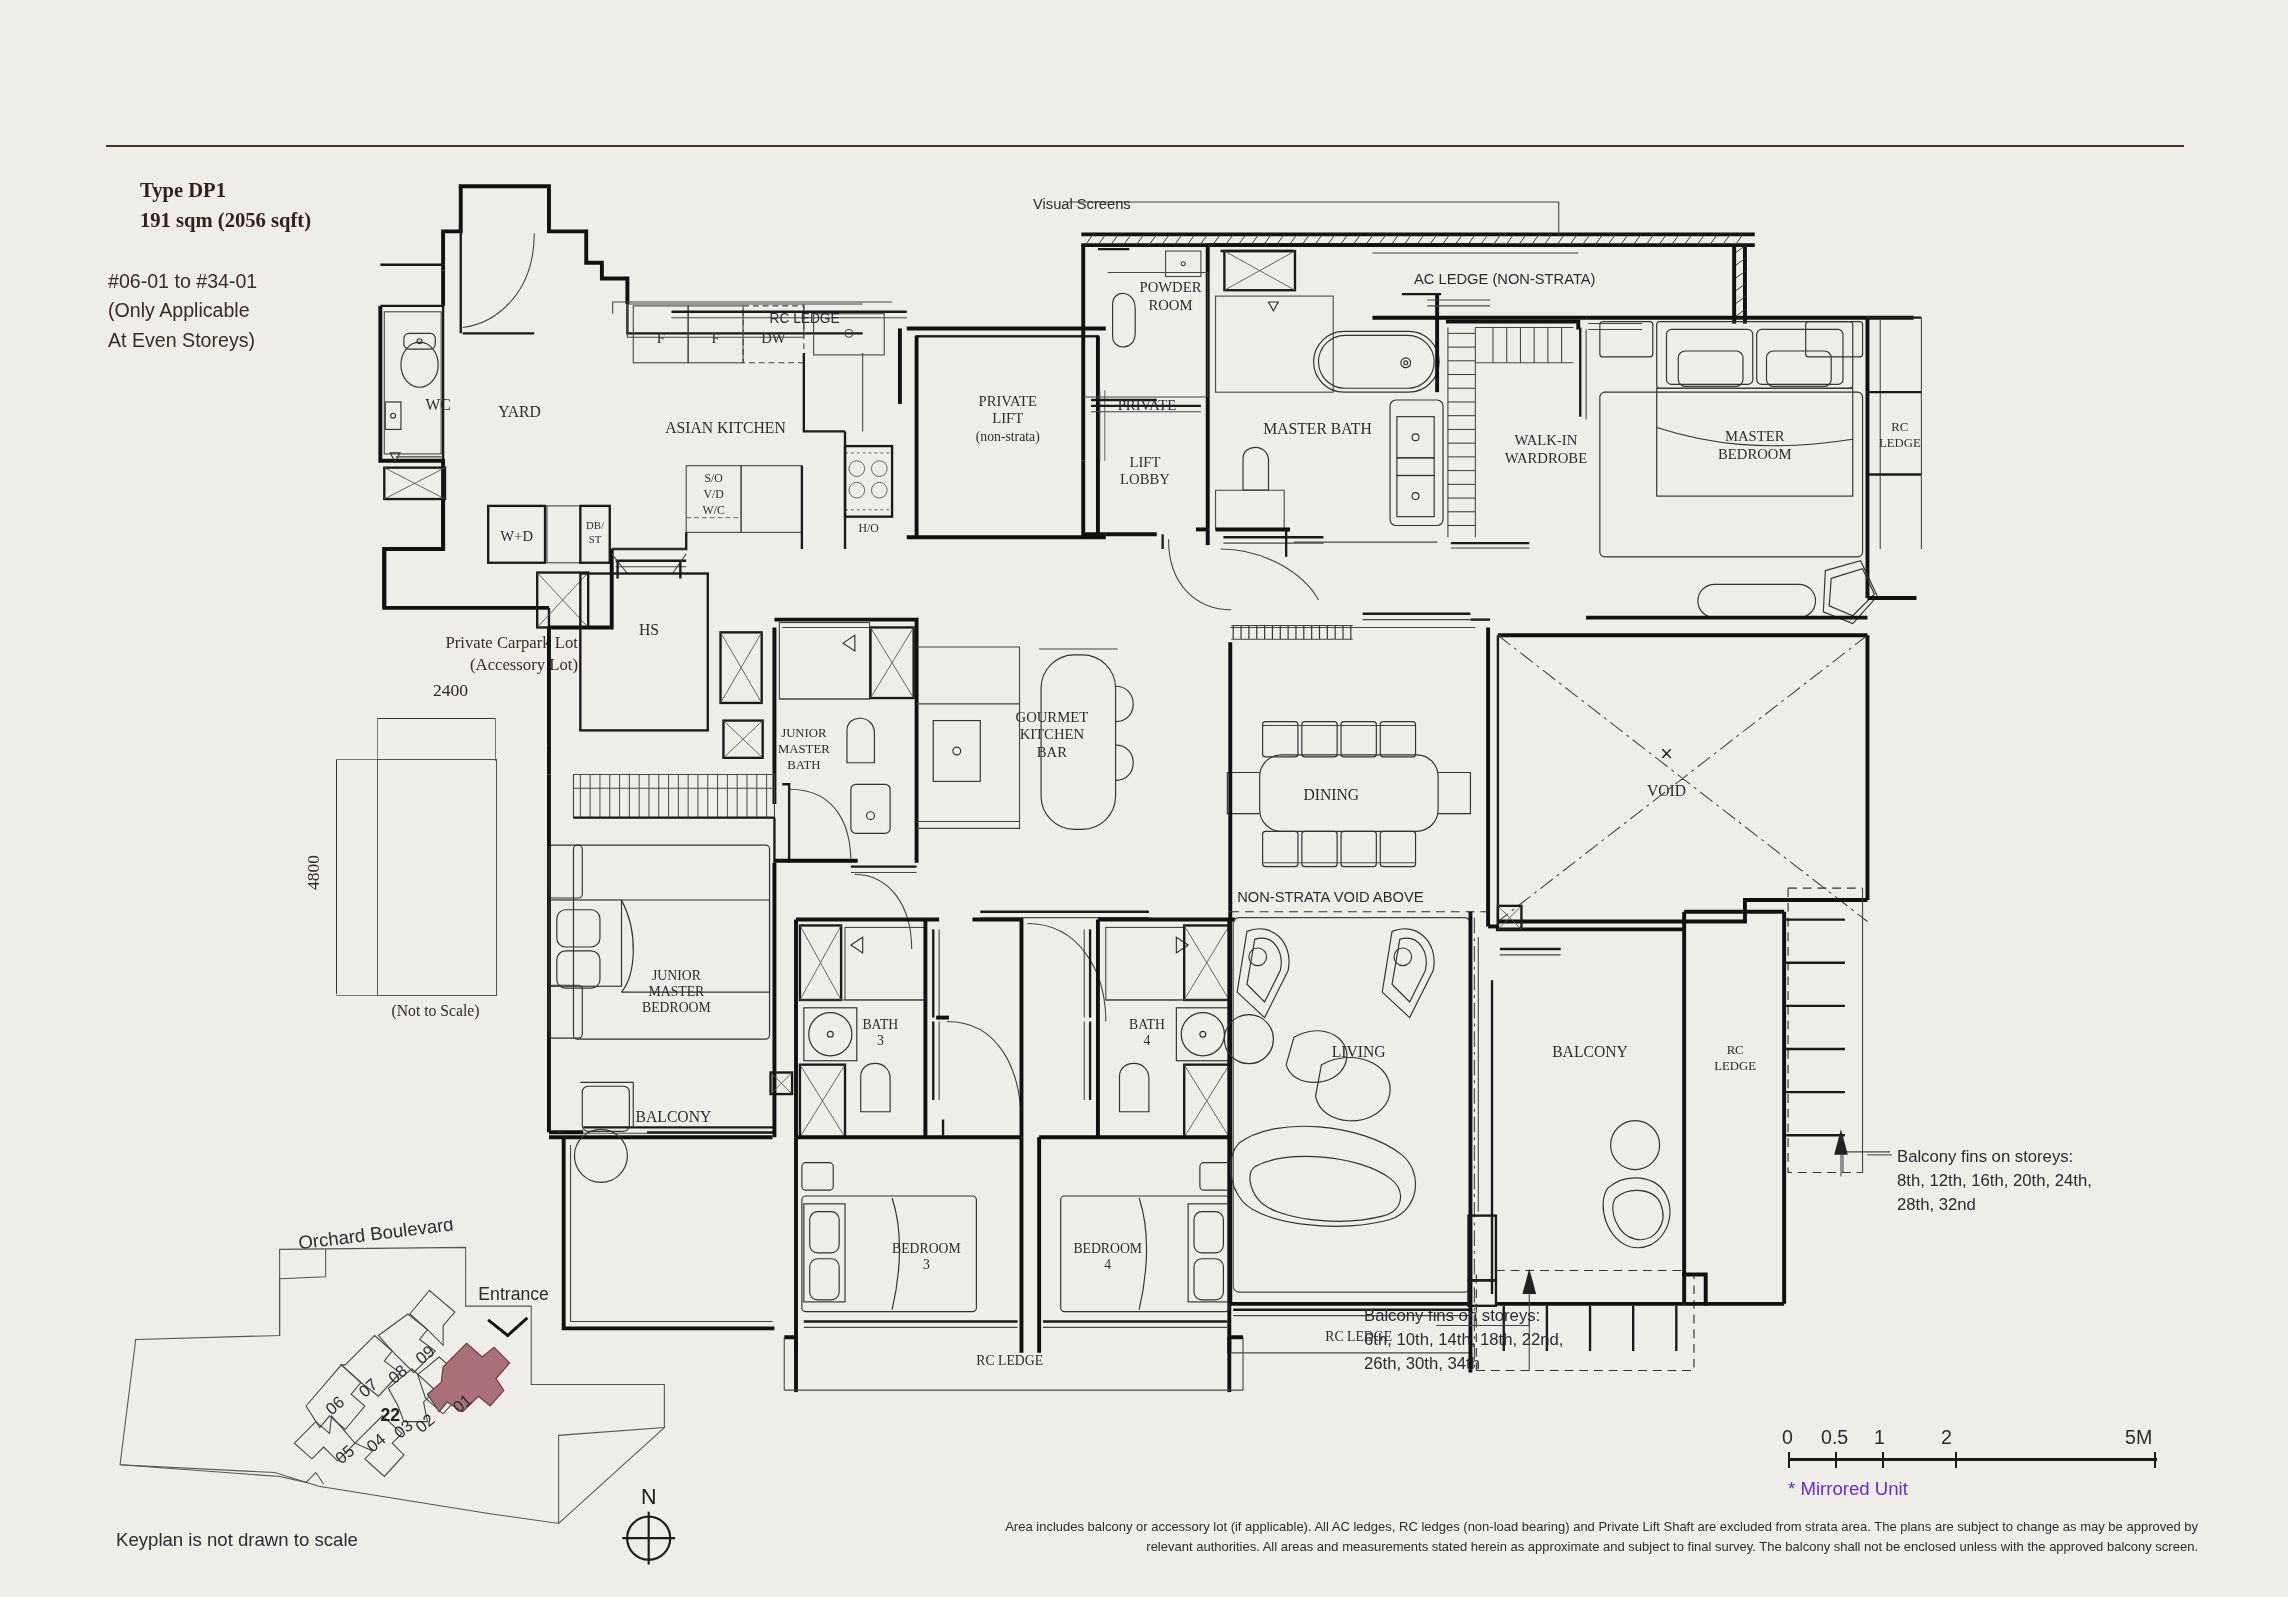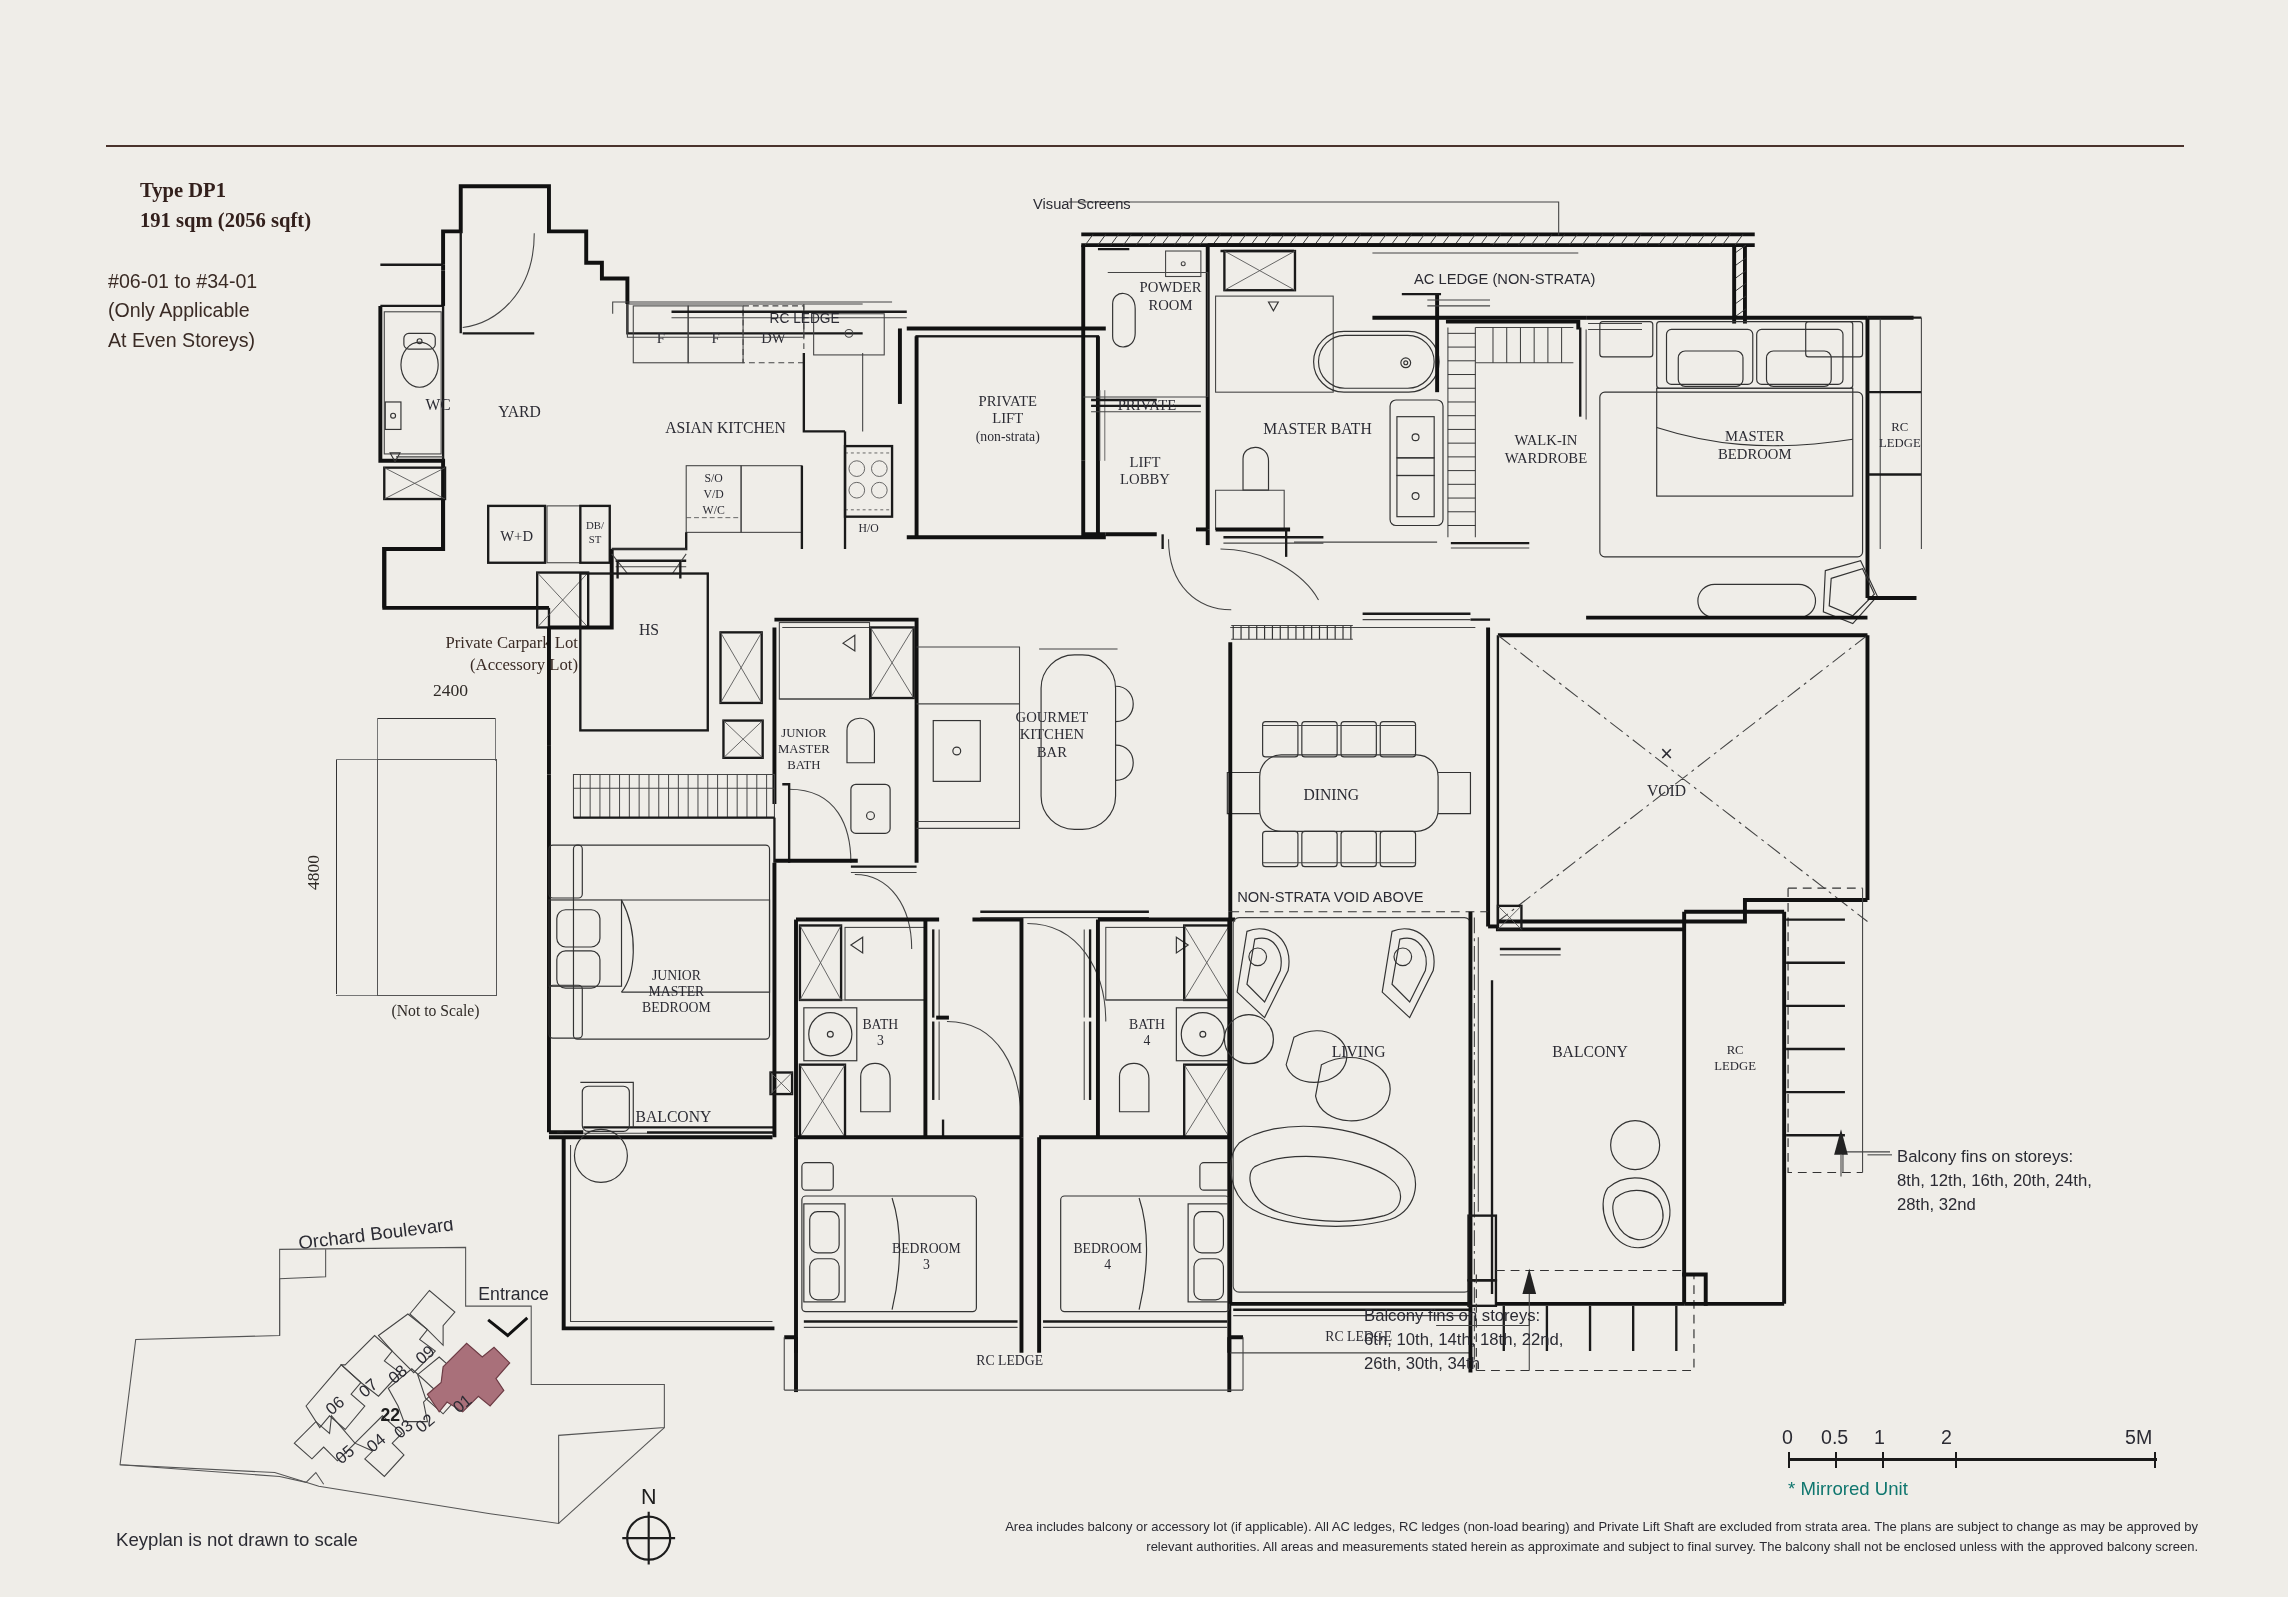--- a/index.html
+++ b/index.html
@@ -68,21 +68,21 @@
                 font-size:18.6px;color:#2b2b33;}
 
   
   #scalebar{position:absolute;left:1784px;top:1426px;width:392px;}
   #scalebar .nums{position:relative;height:25.5px;font-family:"Liberation Sans",sans-serif;font-size:19.6px;color:#2b2b33;}
   #scalebar .nums span{position:absolute;top:0;}
   #sb-line{position:relative;height:15.7px;}
   #sb-line .bar{position:absolute;left:3.9px;top:6.9px;width:369px;height:2.2px;background:#1a1a1a;}
   #sb-line .tk{position:absolute;top:0;width:2.2px;height:16.7px;background:#1a1a1a;}
   #mirrored{position:absolute;left:1788px;top:1478px;font-family:"Liberation Sans",sans-serif;
-            font-size:18.6px;color:#0f766e;}
+            font-size:18.6px;color:#6d28d9;}
 
   
   #disclaimer{position:absolute;left:985px;top:1517px;width:1213px;
               font-family:"Liberation Sans",sans-serif;font-size:13px;line-height:1.55;
               color:#2b2b33;text-align:right;}
 </style>
 </head>
 <body>
 
 <div class="page">

